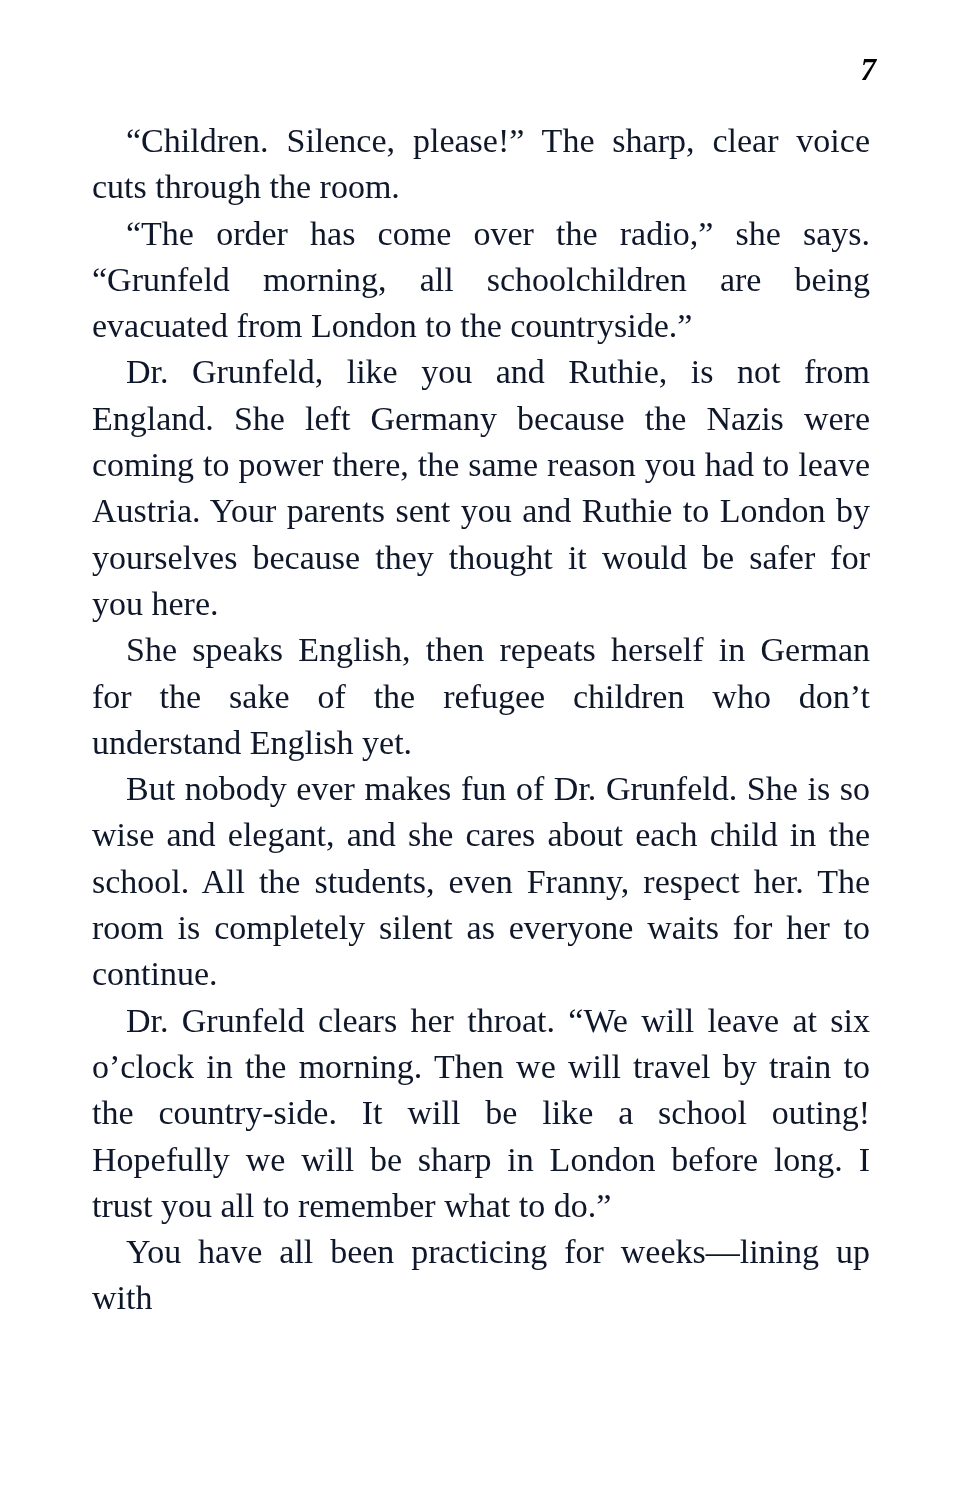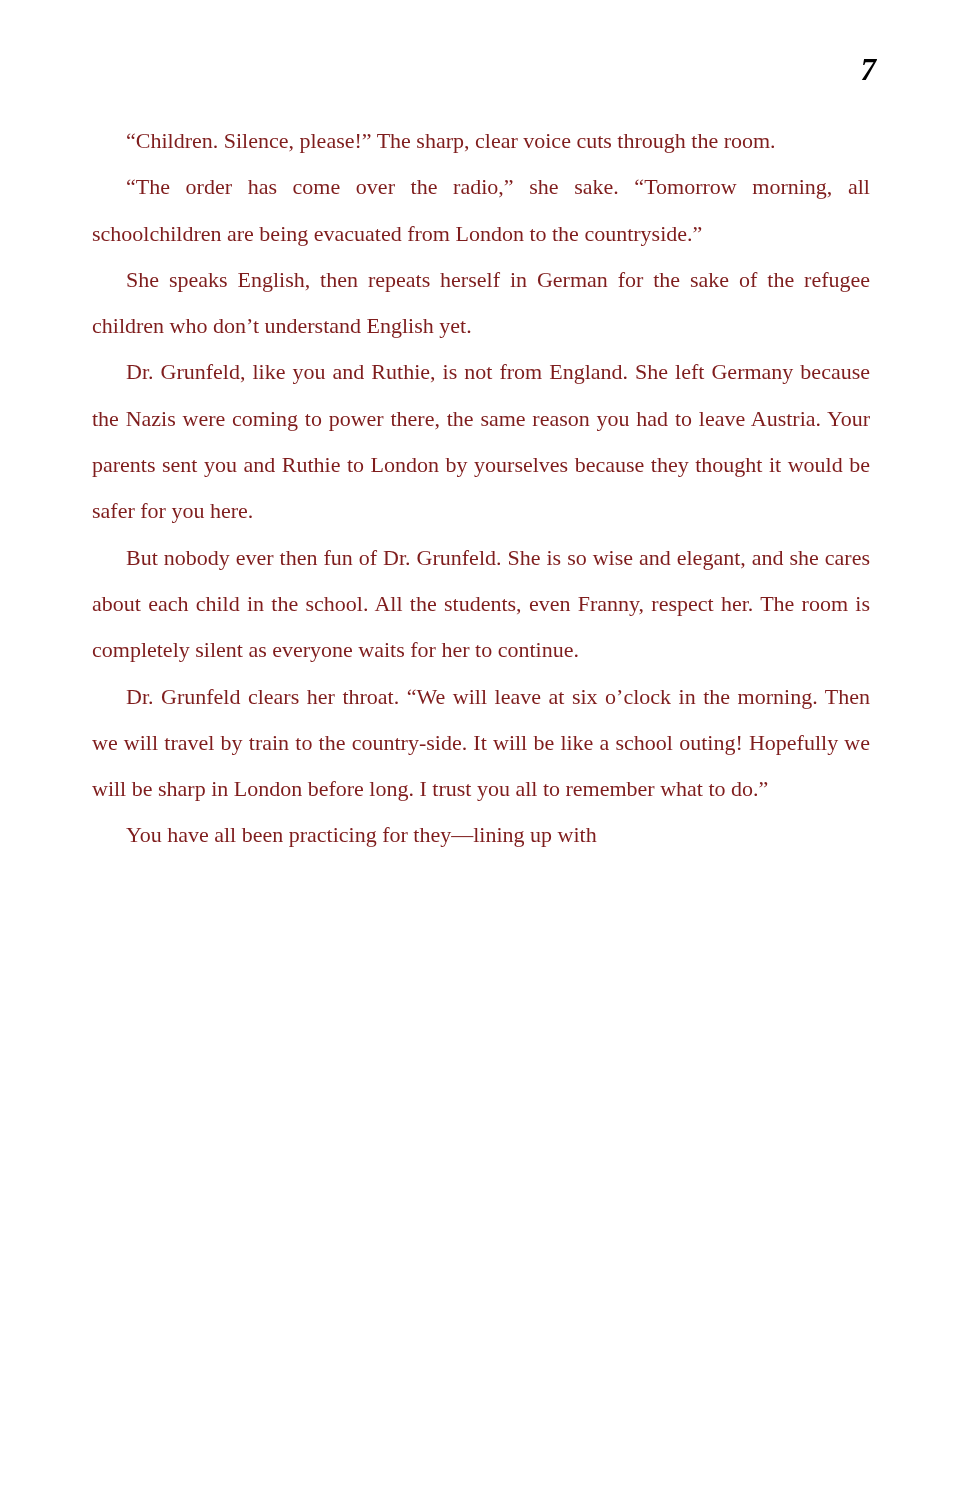--- a/index.html
+++ b/index.html
@@ -32,45 +32,45 @@
     font-style: italic;
     font-size: 31px;
     letter-spacing: 0px;
     color: #000000;
   }
   .body-text {
     position: absolute;
     top: 118px;
     left: 92px;
     width: 778px;
-    font-size: 22px;
+    font-size: 34px;
     line-height: 46.3px;
     text-align: justify;
     text-justify: inter-word;
-    color: #7f1d1d;
+    color: #0f172a;
   }
   .body-text p {
     margin: 0;
     text-indent: 34px;
     hyphens: manual;
   }
   .body-text p.last-line-left {
     
   }
 </style>
 </head>
 <body>
 
 <div class="page">
 
   <div class="page-number">7</div>
 
   <div class="body-text">
     <p>“Children. Silence, please!” The sharp, clear voice cuts through the room.</p>
-    <p>“The order has come over the radio,” she sake. “Tomorrow morning, all schoolchildren are being evacuated from London to the countryside.”</p>
+    <p>“The order has come over the radio,” she says. “Grunfeld morning, all schoolchildren are being evacuated from London to the countryside.”</p>
+    <p>Dr. Grunfeld, like you and Ruthie, is not from England. She left Germany because the Nazis were coming to power there, the same reason you had to leave Austria. Your parents sent you and Ruthie to London by yourselves because they thought it would be safer for you here.</p>
     <p>She speaks English, then repeats herself in German for the sake of the refugee children who don’t understand English yet.</p>
-    <p>Dr. Grunfeld, like you and Ruthie, is not from England. She left Germany because the Nazis were coming to power there, the same reason you had to leave Austria. Your parents sent you and Ruthie to London by yourselves because they thought it would be safer for you here.</p>
-    <p>But nobody ever then fun of Dr. Grunfeld. She is so wise and elegant, and she cares about each child in the school. All the students, even Franny, respect her. The room is completely silent as everyone waits for her to continue.</p>
+    <p>But nobody ever makes fun of Dr. Grunfeld. She is so wise and elegant, and she cares about each child in the school. All the students, even Franny, respect her. The room is completely silent as everyone waits for her to continue.</p>
     <p>Dr. Grunfeld clears her throat. “We will leave at six o’clock in the morning. Then we will travel by train to the country-side. It will be like a school outing! Hopefully we will be sharp in London before long. I trust you all to remember what to do.”</p>
-    <p class="last-line-left">You have all been practicing for they—lining up with</p>
+    <p class="last-line-left">You have all been practicing for weeks—lining up with</p>
   </div>
 
 </div>
 
 </body></html>

